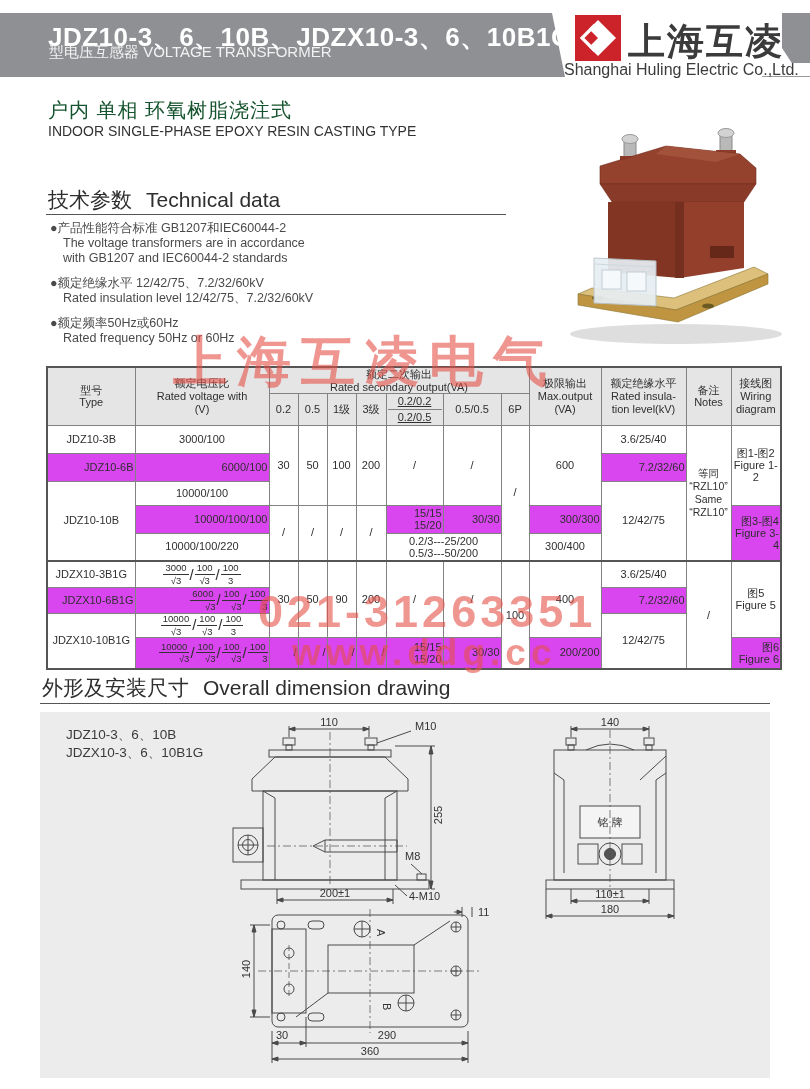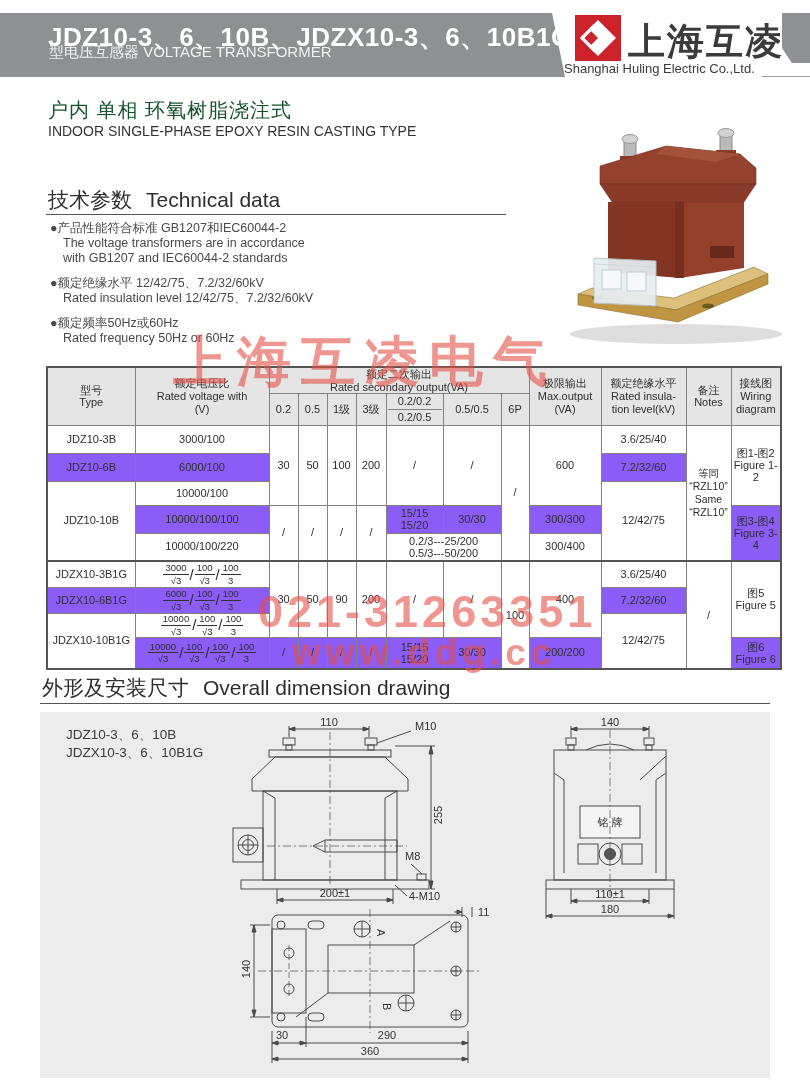--- a/index.html
+++ b/index.html
@@ -9,21 +9,21 @@
   .banner{position:absolute;left:0;top:13px;width:810px;height:64px;background:#8e9094;}
   .banner-title{position:absolute;left:48px;top:7px;font-size:26px;font-weight:bold;color:#fff;letter-spacing:.5px;white-space:nowrap;}
   .banner-sub{position:absolute;left:49px;top:30px;font-size:15px;color:#f2f2f2;white-space:nowrap;}
   .logo-panel{position:absolute;left:538px;top:13px;width:272px;height:64px;background:#fff;
               clip-path:polygon(14px 0,100% 0,100% 100%,27px 100%);}
   .banner-tab{position:absolute;left:782px;top:13px;width:28px;height:50px;background:#8e9094;
               clip-path:polygon(0 0,100% 0,100% 100%,35% 100%,0 70%);}
   .logo-underline{position:absolute;left:762px;top:76px;width:48px;height:1px;background:#9a9a9a;}
   .logo-mark{position:absolute;left:575px;top:15px;width:46px;height:46px;}
   .logo-cn{position:absolute;left:612px;top:17px;font-size:37px;font-weight:bold;color:#3b3b3b;letter-spacing:2px;white-space:nowrap;margin-left:16px;}
-  .logo-en{position:absolute;left:564px;top:61px;font-size:13px;color:#3b3b3b;white-space:nowrap;}
+  .logo-en{position:absolute;left:564px;top:61px;font-size:16px;color:#3b3b3b;white-space:nowrap;}
   
   .intro-cn{position:absolute;left:48px;top:97px;font-size:20px;color:#14532d;letter-spacing:1px;}
   .intro-en{position:absolute;left:48px;top:123px;font-size:14px;color:#333;}
   .sec-heading{position:absolute;font-size:21px;color:#2e2e2e;white-space:nowrap;}
   .sec-heading .en{margin-left:14px;}
   .rule{position:absolute;height:1px;background:#555;}
   
   .bullets{position:absolute;left:50px;top:221px;width:480px;font-size:12.5px;color:#4a4a4a;line-height:1.2;}
   .bullet{margin-bottom:10px;}
   .bullet .cn{white-space:nowrap;}
@@ -33,22 +33,22 @@
   .wm1{left:173px;top:326px;font-size:54px;letter-spacing:10px;}
   .wm2{left:258px;top:586px;font-size:45px;letter-spacing:4px;}
   .wm3{left:292px;top:632px;font-size:37px;letter-spacing:5px;}
   
   .spec-table{position:absolute;left:46px;top:366px;z-index:1;}
   table{border-collapse:collapse;table-layout:fixed;width:734px;font-size:11px;color:#2f2f2f;}
   td,th{border:1px solid #828282;text-align:center;vertical-align:middle;padding:0 1px;font-weight:normal;line-height:1.15;}
   th{background:#e5e5e5;}
   table{border:2px solid #555;}
   tr.sep td{border-top:2px solid #555;}
-  td.shade{background:#8b5cf6;}
-  .dualhead div{padding:1px 8px;}
+  td.shade{background:#d946ef;text-align:right;}
+  .dualhead div{padding:1px 8px;text-decoration:underline;}
   .dualhead div:first-child{border-bottom:1px solid #828282;}
   .h1{height:22px;} .h2{height:30px;}
   .r28{height:28px;} .r24{height:24px;} .r32{height:32px;}
   .frac{display:inline-flex;flex-direction:column;vertical-align:middle;line-height:1;font-size:9.5px;}
   .frac .num{border-bottom:1px solid #333;padding:0 2px 1px;}
   .frac .den{padding-top:1px;}
   .fslash{display:inline-block;font-size:15px;margin:0 1px;vertical-align:middle;}
   .twoline div{line-height:1.1;}
   .notes-cell div{line-height:1.25;font-size:10.5px;}
   

